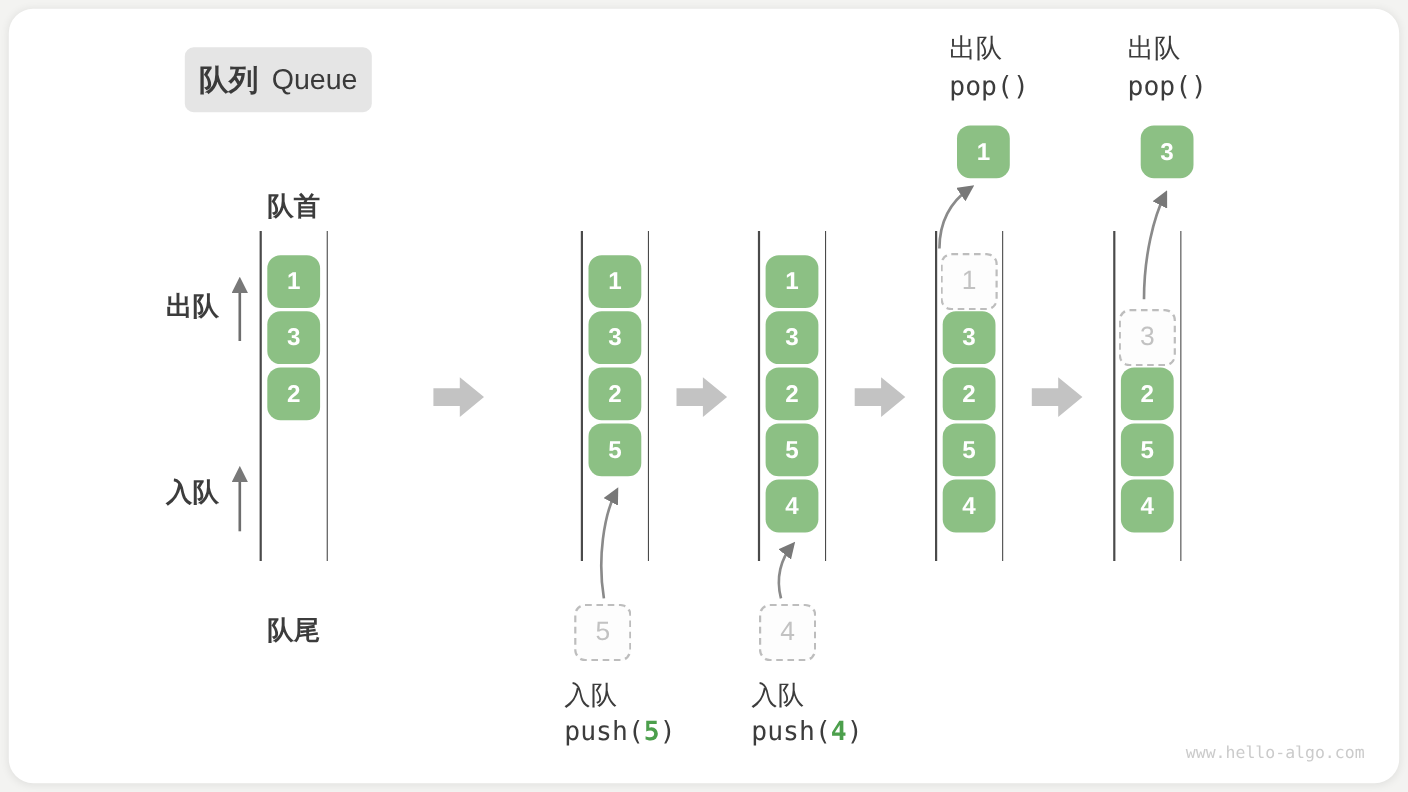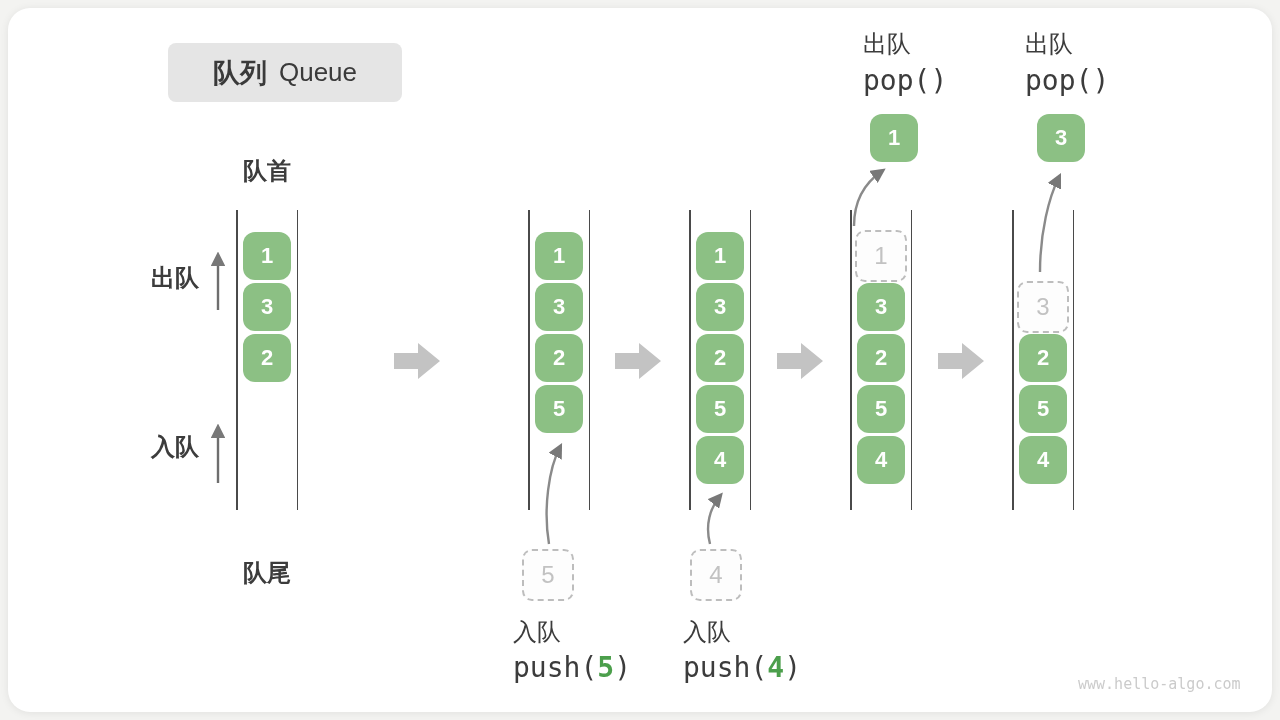--- a/index.html
+++ b/index.html
@@ -12,21 +12,21 @@
   #stage {
     position:relative; width:1280px; height:720px; overflow:hidden;
   }
   .card {
     position:absolute; left:8px; top:8px; width:1264px; height:704px;
     background:#ffffff; border-radius:22px;
     box-shadow:0 1px 8px rgba(0,0,0,.08);
   }
   
   .title-box {
-    position:absolute; left:168px; top:43px; width:234px; height:59px;
+    position:absolute; left:168px; top:43px; width:170px; height:59px;
     background:#e5e5e5; border-radius:8px;
     display:flex; align-items:center; justify-content:center; gap:12px;
   }
   .title-zh { font-size:27px; font-weight:700; color:#3a3a3a; }
   .title-en { font-family:Liberation Sans, sans-serif; font-size:26px; color:#3a3a3a; }
 
   
   .lbl { position:absolute; font-size:24px; color:#3c3c3c; white-space:nowrap; }
   .lbl.bold { font-weight:700; }
 
@@ -60,21 +60,21 @@
     color:#ffffff; font-size:22px; font-weight:700;
   }
   .free-ghost {
     position:absolute; width:52px; height:52px;
     background:#fdfdfd; border:2px dashed #bdbdbd; border-radius:10px;
     display:flex; align-items:center; justify-content:center;
     color:#c2c2c2; font-size:24px; font-weight:400;
   }
 
   .op-label { position:absolute; font-size:24px; color:#3c3c3c; white-space:nowrap; }
-  .op-code  { position:absolute; font-size:28px; color:#3c3c3c; white-space:nowrap;
+  .op-code  { position:absolute; font-size:24px; color:#3c3c3c; white-space:nowrap;
               font-family:"DejaVu Sans Mono","Liberation Mono",monospace; }
   .op-code .arg { color:#4c9f4c; font-weight:700; }
 
   .watermark {
     position:absolute; left:1078px; top:675px; font-size:15px; color:#cbcbcb;
     font-family:"DejaVu Sans Mono","Liberation Mono",monospace;
   }
 
   svg.overlay { position:absolute; left:0; top:0; pointer-events:none; }
 </style>
@@ -83,21 +83,21 @@
 
 <div id="stage">
 
   <div class="card"></div>
 
   <div class="title-box">
     <span class="title-zh">队列</span>
     <span class="title-en">Queue</span>
   </div>
 
-  <div class="lbl bold" style="left:243px; top:155px;">队首</div>
+  <div class="lbl bold" style="left:243px; top:171px;">队首</div>
   <div class="lbl bold" style="left:243px; top:531px;margin-top:26px;">队尾</div>
   <div class="lbl bold" style="left:151px; top:262px;">出队</div>
   <div class="lbl bold" style="left:151px; top:431px;">入队</div>
 
   <div class="queue" style="left:236px;">
     <div class="wall left"></div>
     <div class="wall right"></div>
     <div class="cell slot0">1</div>
     <div class="cell slot1">3</div>
     <div class="cell slot2">2</div>

